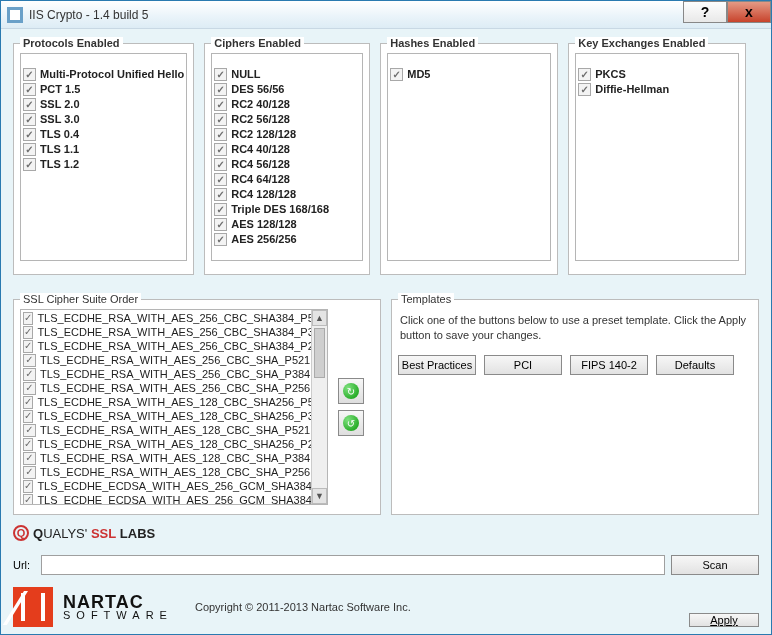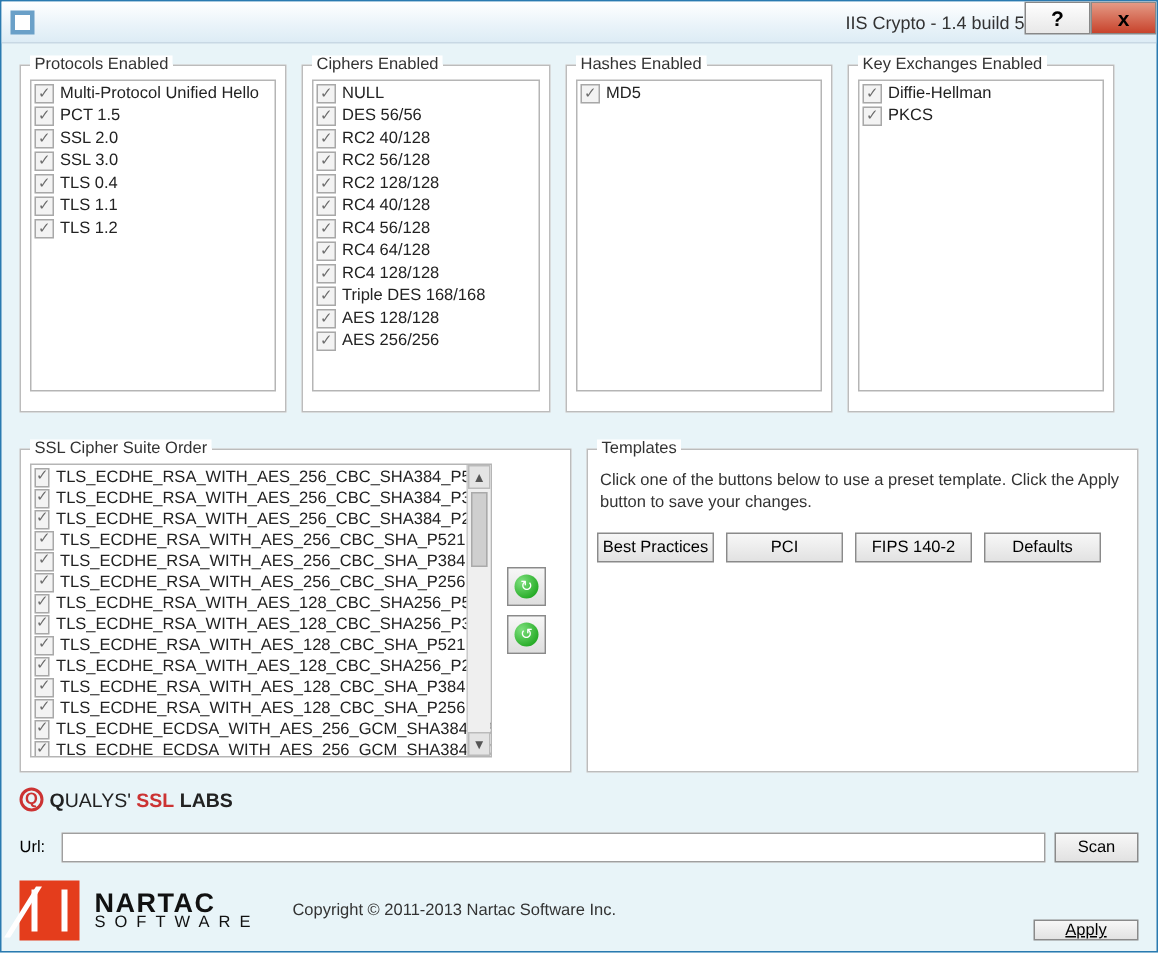--- a/index.html
+++ b/index.html
@@ -27,21 +27,21 @@
     margin-right: 6px;
     display: inline-block;
     background: #6aa0c8;
     position: relative;
   }
   .titlebar .icon::after {
     content:""; position:absolute; left:3px; top:3px; width:10px; height:10px; background:#fff;
   }
   .titlebar .title {
     flex: 1;
-    text-align: right;
+    text-align: left;
     font-size: 12px;
     color: #333;
   }
   .titlebar .winbtns {
     display: flex;
     height: 100%;
   }
   .titlebar .winbtn {
     width: 44px;
     height: 22px;
@@ -64,30 +64,31 @@
   }
   fieldset.group > legend {
     padding: 0 3px;
     font-size: 11px;
     color: #333;
     background: #fff;
   }
   .toprow {
     display: flex;
     gap: 10px;
+    font-weight: bold;
   }
   .toprow fieldset {
     height: 238px;
   }
   .listbox {
     border: 1px solid #b5b5b5;
     background: #fff;
     height: 208px;
     overflow: hidden;
-    padding: 1px 2px;
+    padding: 13px 2px;
   }
   .chk {
     display: flex;
     align-items: center;
     height: 15px;
     line-height: 15px;
     font-size: 11px;
     color: #222;
     white-space: nowrap;
   }
@@ -169,21 +170,21 @@
     margin-top: 14px;
   }
   .urlrow .lbl { width:22px; }
   .urlrow input[type=text] {
     flex:1; height:20px;
     border:1px solid #9f9f9f;
     background:#fff;
     font-size:11px;
     padding: 0 3px;
   }
-  .urlrow .btn { width:56px; padding:3px 0; }
+  .urlrow .btn { width:88px; padding:3px 0; }
   .qualys {
     display:flex; align-items:center; gap:4px;
     margin-top: 10px;
     font-size:13px;
   }
   .qualys .q {
     width:16px;height:16px;border-radius:50%;
     border:2px solid #c33; color:#c33;
     display:flex;align-items:center;justify-content:center;
     font-weight:bold; font-size:11px;
@@ -327,25 +328,25 @@
             <span>MD5</span>
           </div>
         </div>
     </fieldset>
 
     <fieldset class="group" style="width:178px">
       <legend>Key Exchanges Enabled</legend>
       <div class="listbox" id="kex-list">
           <div class="chk">
             <span class="box checked"></span>
+            <span>PKCS</span>
+          </div>
+          <div class="chk">
+            <span class="box checked"></span>
             <span>Diffie-Hellman</span>
-          </div>
-          <div class="chk">
-            <span class="box checked"></span>
-            <span>PKCS</span>
           </div>
         </div>
     </fieldset>
 
   </div>
 
   <div class="midrow">
 
     <fieldset class="group" style="width:368px;height:222px">
       <legend>SSL Cipher Suite Order</legend>

